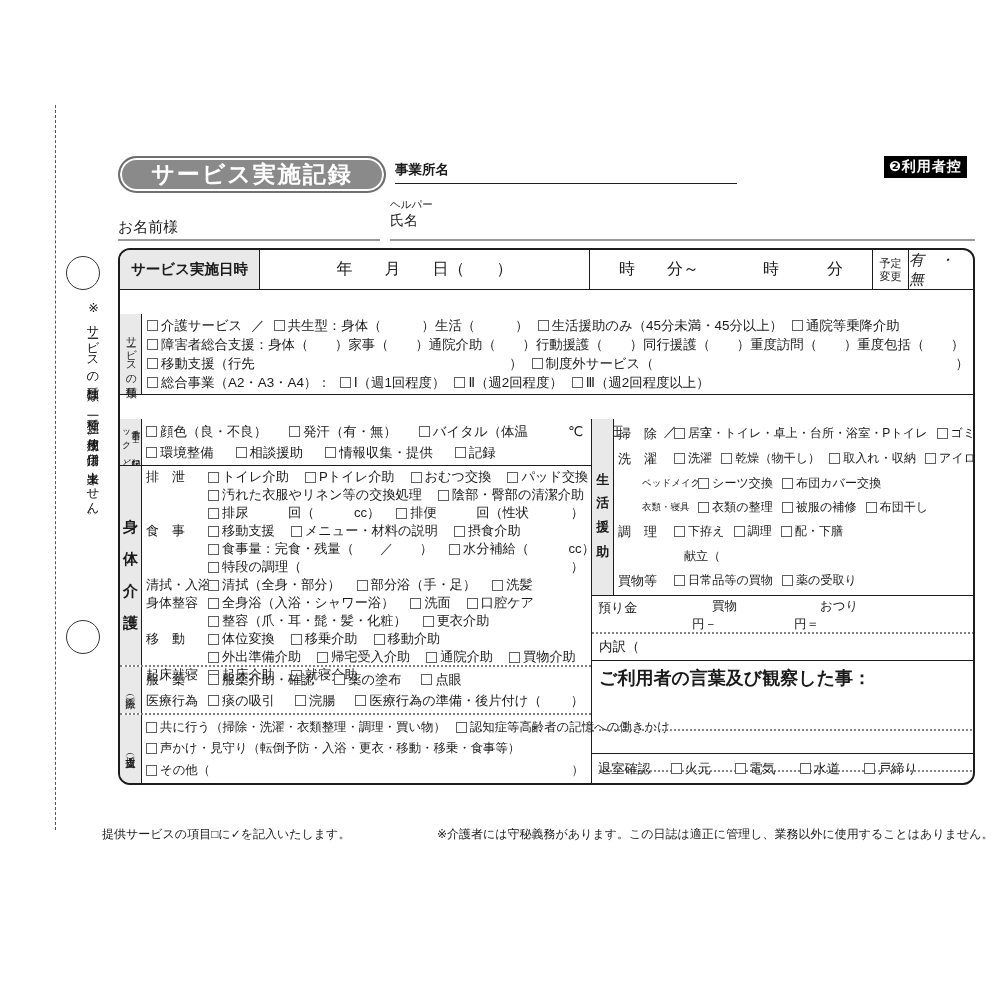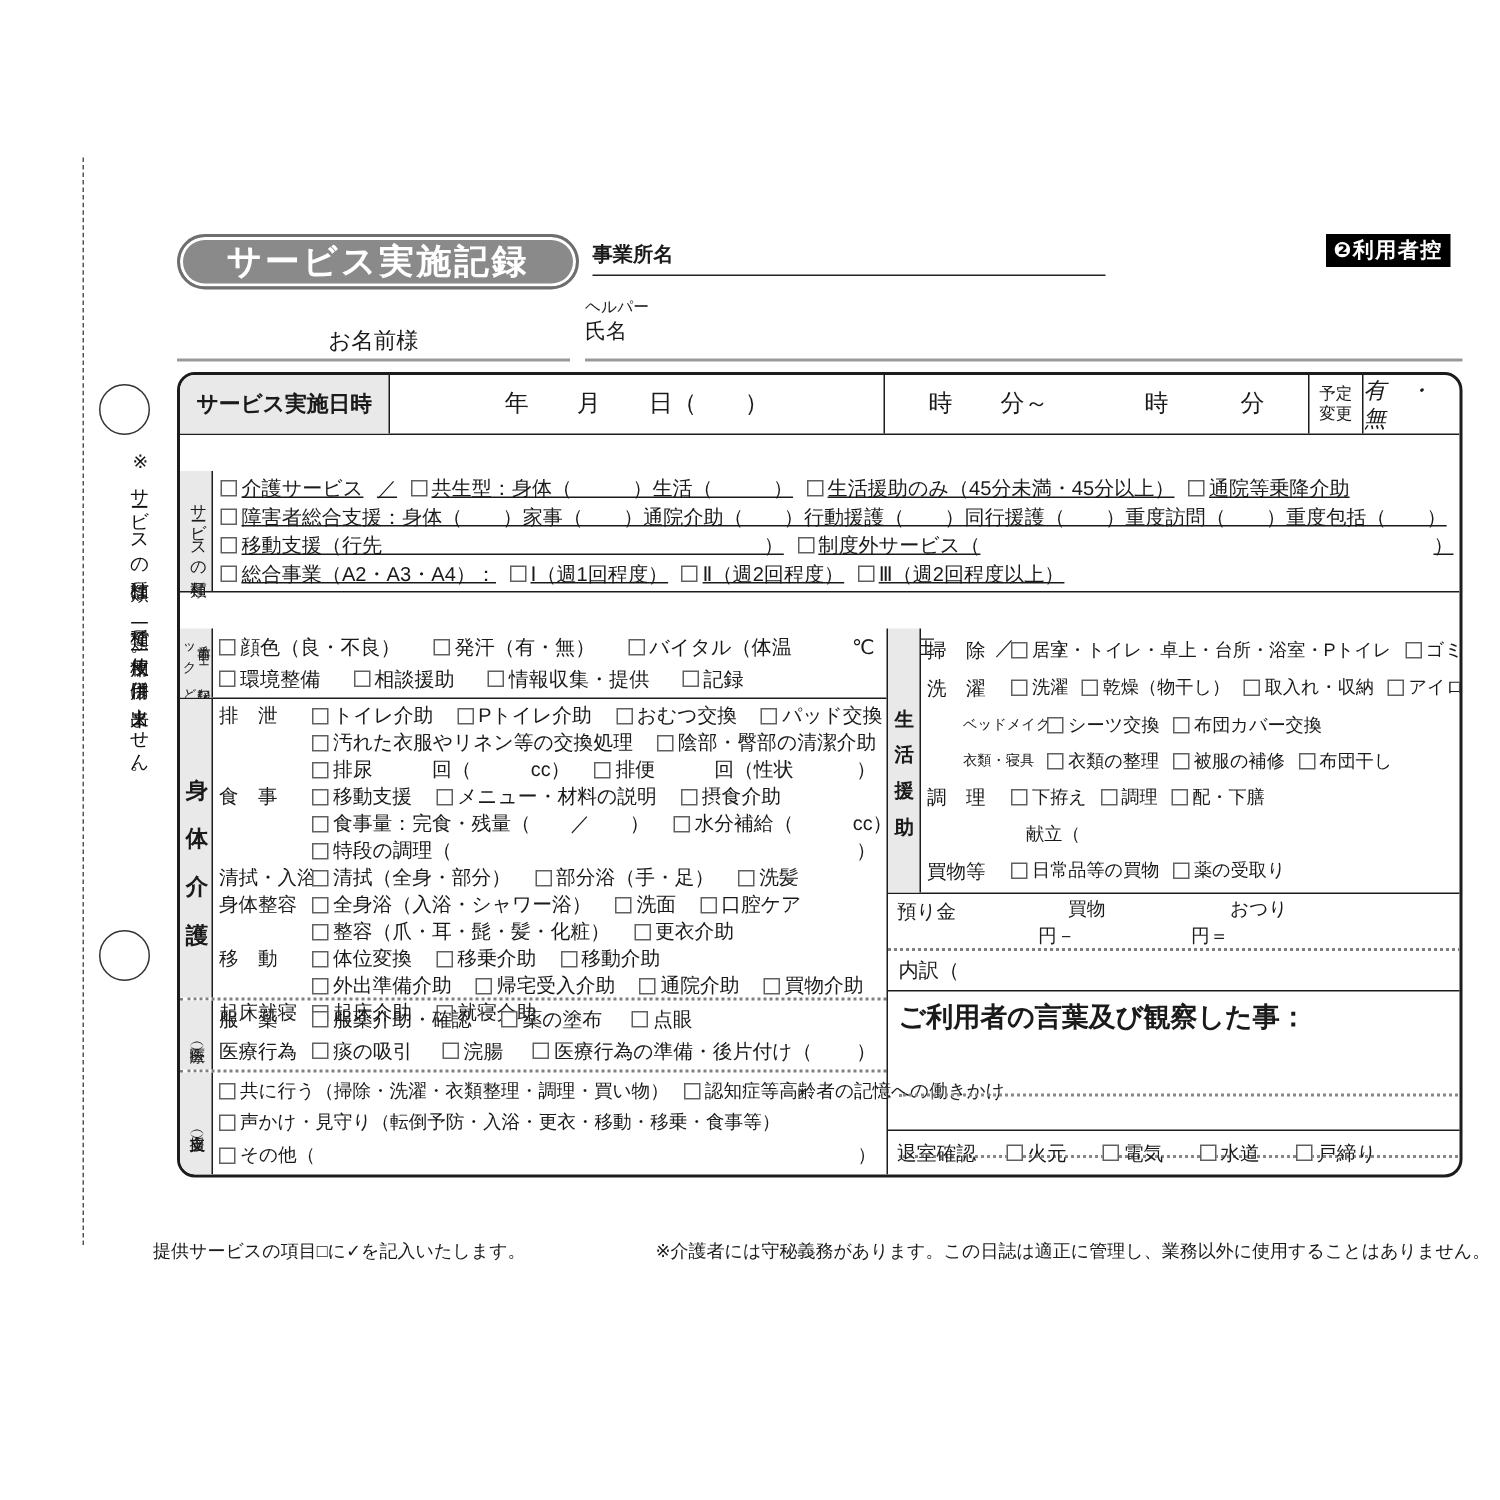--- a/index.html
+++ b/index.html
@@ -18,21 +18,21 @@
   .title-pill { position:absolute; left:118px; top:156px; width:268px; height:37px;
     background:#8a8a8a; border:2px solid #6e6e6e; border-radius:19px;
     box-shadow:inset 0 0 0 2px #fff; display:flex; align-items:center; justify-content:center;
     color:#fff; font-weight:bold; font-size:23px; letter-spacing:2px; }
   .office { position:absolute; left:395px; top:161px; width:342px; border-bottom:1.5px solid #222;
     padding-bottom:4px; font-size:13.5px; font-weight:bold; }
   .copy-badge { position:absolute; left:884px; top:156px; background:#000; color:#fff;
     font-size:14px; font-weight:bold; padding:2px 5px; letter-spacing:1px; }
 
   .name-block { position:absolute; left:118px; top:205px; width:262px; border-bottom:2px solid #9a9a9a;
-    height:36px; display:flex; align-items:flex-end; justify-content:center; padding-bottom:2px; }
+    height:36px; display:flex; align-items:flex-end; justify-content:flex-start; padding-bottom:2px; }
   .name-label { font-size:15px; } .name-suffix { font-size:15px; }
   .helper-block { position:absolute; left:390px; top:198px; width:585px; border-bottom:2px solid #9a9a9a;
     height:43px; padding-bottom:16px; display:flex; flex-direction:column; justify-content:space-between; }
   .helper-small { font-size:10.5px; } .helper-name { font-size:14px; }
 
   
   .form { position:absolute; left:118px; top:248px; width:857px; height:537px;
     border:2px solid #1c1c1c; border-radius:12px; overflow:hidden; display:flex; flex-direction:column;gap:24px; }
 
   .dt-row { height:40px; display:flex; border-bottom:1px solid #1c1c1c; flex:none; }
@@ -73,21 +73,21 @@
   .frow { display:flex; align-items:center; min-width:0; }
   .sub { flex:none; width:62px; white-space:pre; font-size:13px; }
   .sub.sm { font-size:9.5px; width:62px;margin-left:24px; }
   .tline { flex:1; display:flex; align-items:center; min-width:0; white-space:pre; }
   .tok { display:inline-flex; align-items:center; white-space:pre; }
   .tok.end { margin-left:auto; }
   .tok.ind { margin-left:10px; }
   .cb { flex:none; width:11px; height:11px; border:1.5px solid #606060; background:#fff; margin-right:3px; }
 
   .sec-service .rows { padding-left:5px; }
-  .sec-service .tline { gap:9px; font-size:13.4px;text-decoration:underline; }
+  .sec-service .tline { gap:9px; font-size:13.4px; }
   .sec-precheck .tline { gap:22px; font-size:13.4px; }
   .sec-body .tline { gap:16px; font-size:13.2px; }
   .sec-body .rows, .sec-medical .rows, .sec-self .rows { padding-right:7px; }
   .sec-medical .tline { gap:20px; font-size:13.2px; }
   .sec-self .tline { gap:10px; font-size:12.4px; }
   .sec-life .sub { width:56px; }
   .sec-life .tline { gap:9px; font-size:12.1px; }
   .sec-life .rows { padding-right:6px; }
   .sec-exit .tline { gap:24px; font-size:13.2px; }
   .exit-label { font-size:13.2px; margin-right:20px; }

